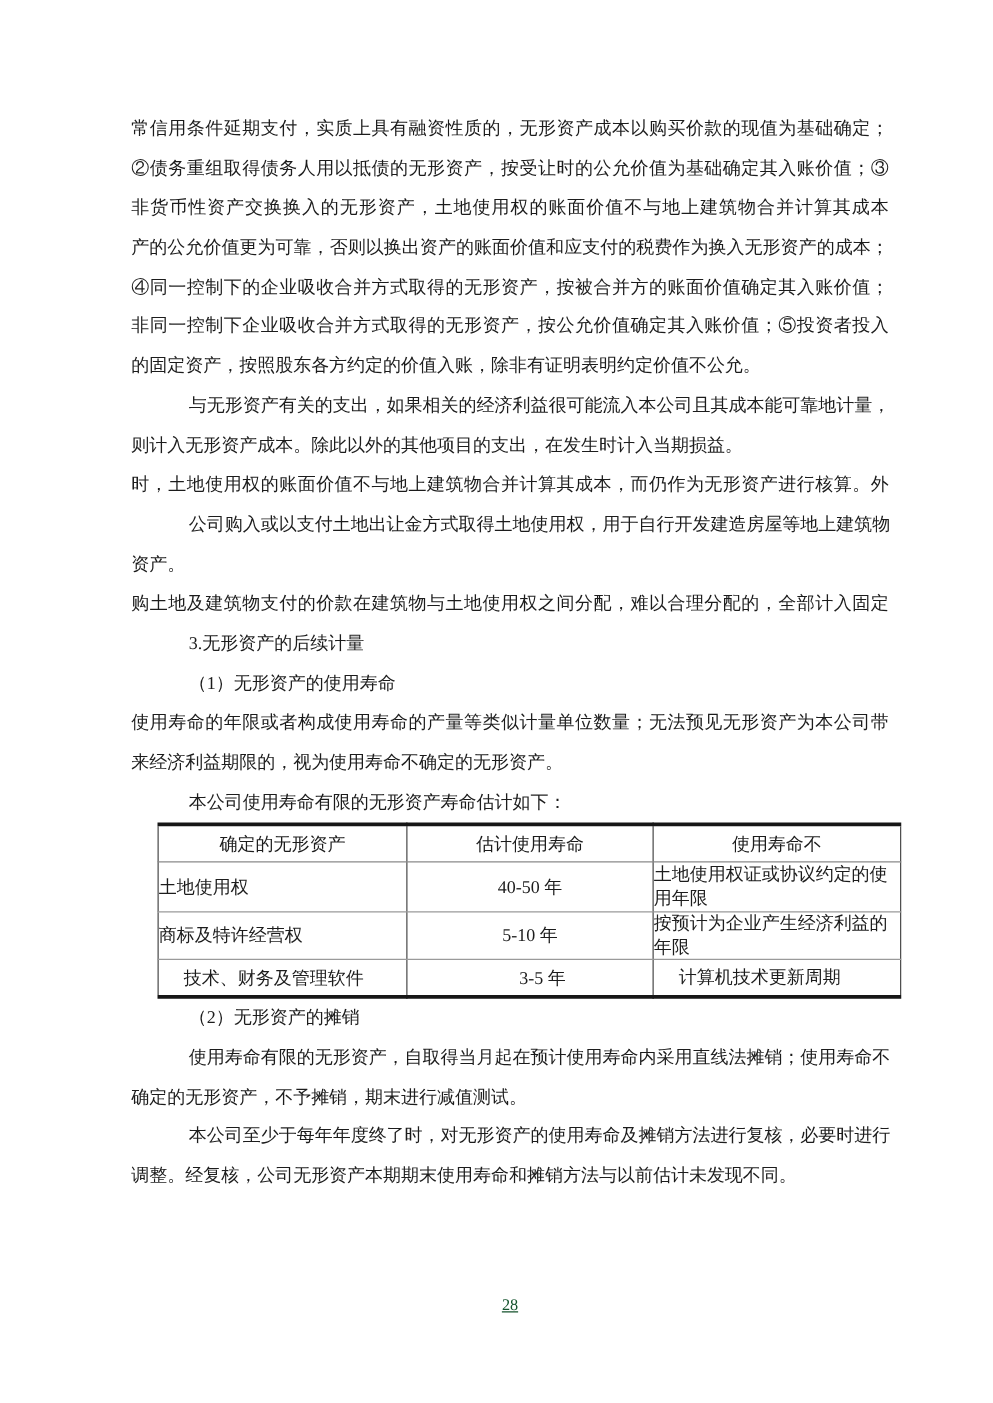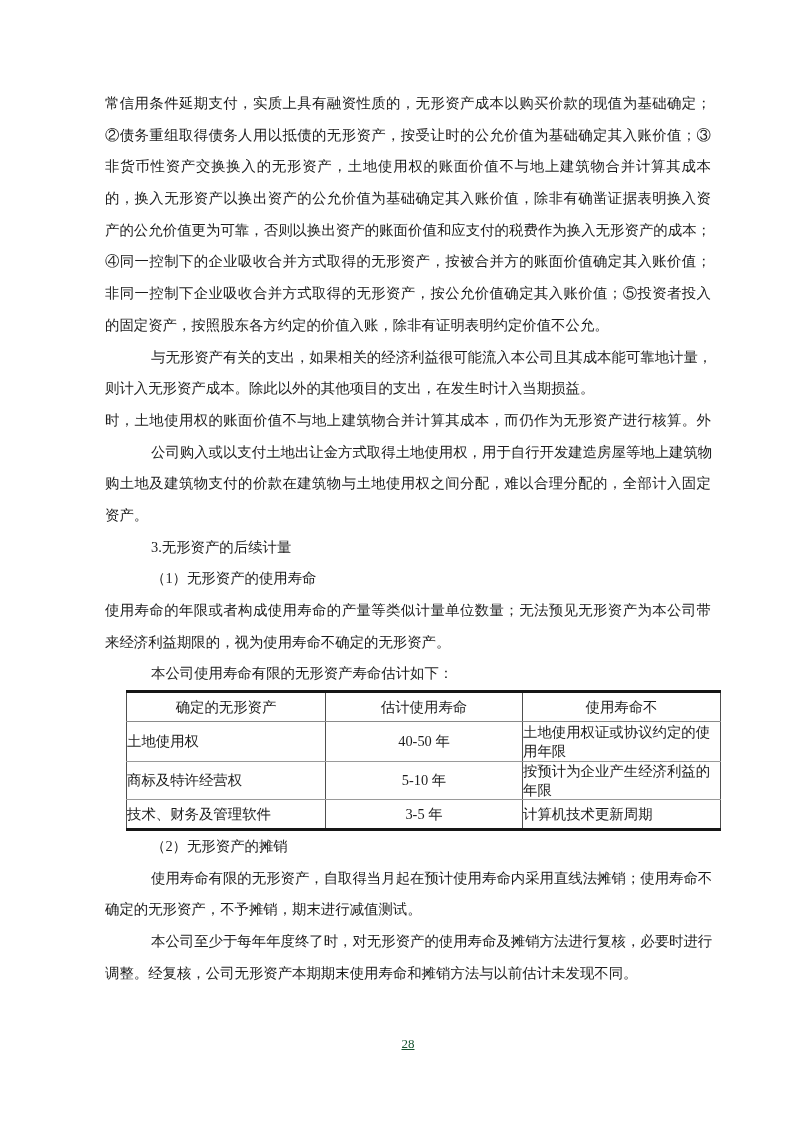--- a/index.html
+++ b/index.html
@@ -63,21 +63,21 @@
   td.c-method {
     text-align: left;
     padding-left: 5px;
     padding-right: 3px;
     line-height: 18.5px;
     white-space: normal;
     word-break: break-all;
   }
   tr.r1 td { height: 39px; }
   tr.r2 td { height: 34px; }
-  tr.r3 td { height: 28px; }
+  tr.r3 td { height: 28px; padding-left: 20px; }
 
   .footer {
     position: absolute;
     left: 105px;
     top: 1036px;
     width: 606px;
     text-align: center;
     font-size: 13px;
     color: #14532d;
     text-decoration: underline;
@@ -85,31 +85,30 @@
 </style>
 </head>
 <body>
 
 <div class="page">
   <div class="content">
 
     <div class="tl">常信用条件延期支付，实质上具有融资性质的，无形资产成本以购买价款的现值为基础确定；</div>
     <div class="tl">②债务重组取得债务人用以抵债的无形资产，按受让时的公允价值为基础确定其入账价值；③</div>
     <div class="tl">非货币性资产交换换入的无形资产，土地使用权的账面价值不与地上建筑物合并计算其成本</div>
-    <div class="tl">的，换入无形资产以换出资产的公允价值为基础确定其入账价值，除非有确凿证据表明换入资</div>
     <div class="tl">产的公允价值更为可靠，否则以换出资产的账面价值和应支付的税费作为换入无形资产的成本；</div>
     <div class="tl">④同一控制下的企业吸收合并方式取得的无形资产，按被合并方的账面价值确定其入账价值；</div>
     <div class="tl">非同一控制下企业吸收合并方式取得的无形资产，按公允价值确定其入账价值；⑤投资者投入</div>
     <div class="tl last">的固定资产，按照股东各方约定的价值入账，除非有证明表明约定价值不公允。</div>
     <div class="tl ind">与无形资产有关的支出，如果相关的经济利益很可能流入本公司且其成本能可靠地计量，</div>
     <div class="tl last">则计入无形资产成本。除此以外的其他项目的支出，在发生时计入当期损益。</div>
     <div class="tl">时，土地使用权的账面价值不与地上建筑物合并计算其成本，而仍作为无形资产进行核算。外</div>
     <div class="tl ind">公司购入或以支付土地出让金方式取得土地使用权，用于自行开发建造房屋等地上建筑物</div>
+    <div class="tl last">资产。</div>
     <div class="tl">购土地及建筑物支付的价款在建筑物与土地使用权之间分配，难以合理分配的，全部计入固定</div>
-    <div class="tl last">资产。</div>
     <div class="tl ind last">3.无形资产的后续计量</div>
     <div class="tl ind last">（1）无形资产的使用寿命</div>
     <div class="tl">使用寿命的年限或者构成使用寿命的产量等类似计量单位数量；无法预见无形资产为本公司带</div>
     <div class="tl last">来经济利益期限的，视为使用寿命不确定的无形资产。</div>
     <div class="tl ind last">本公司使用寿命有限的无形资产寿命估计如下：</div>
 
     <table class="ia">
       <colgroup>
         <col style="width:199px">
         <col style="width:197px">

